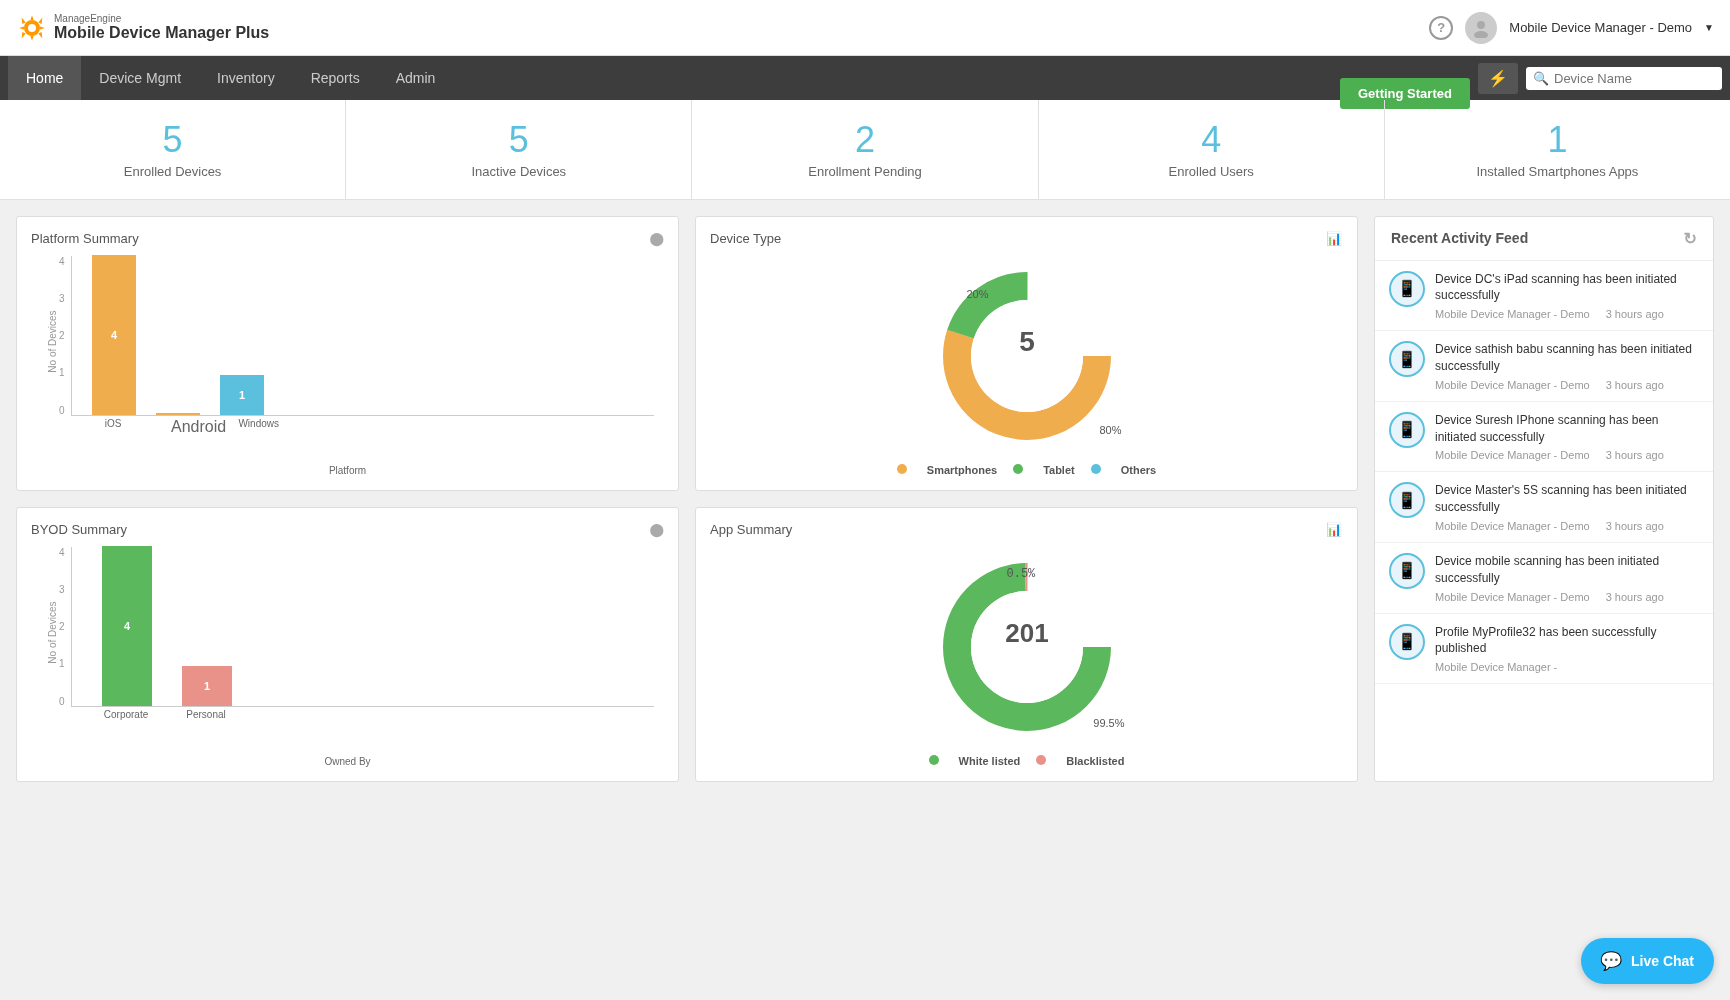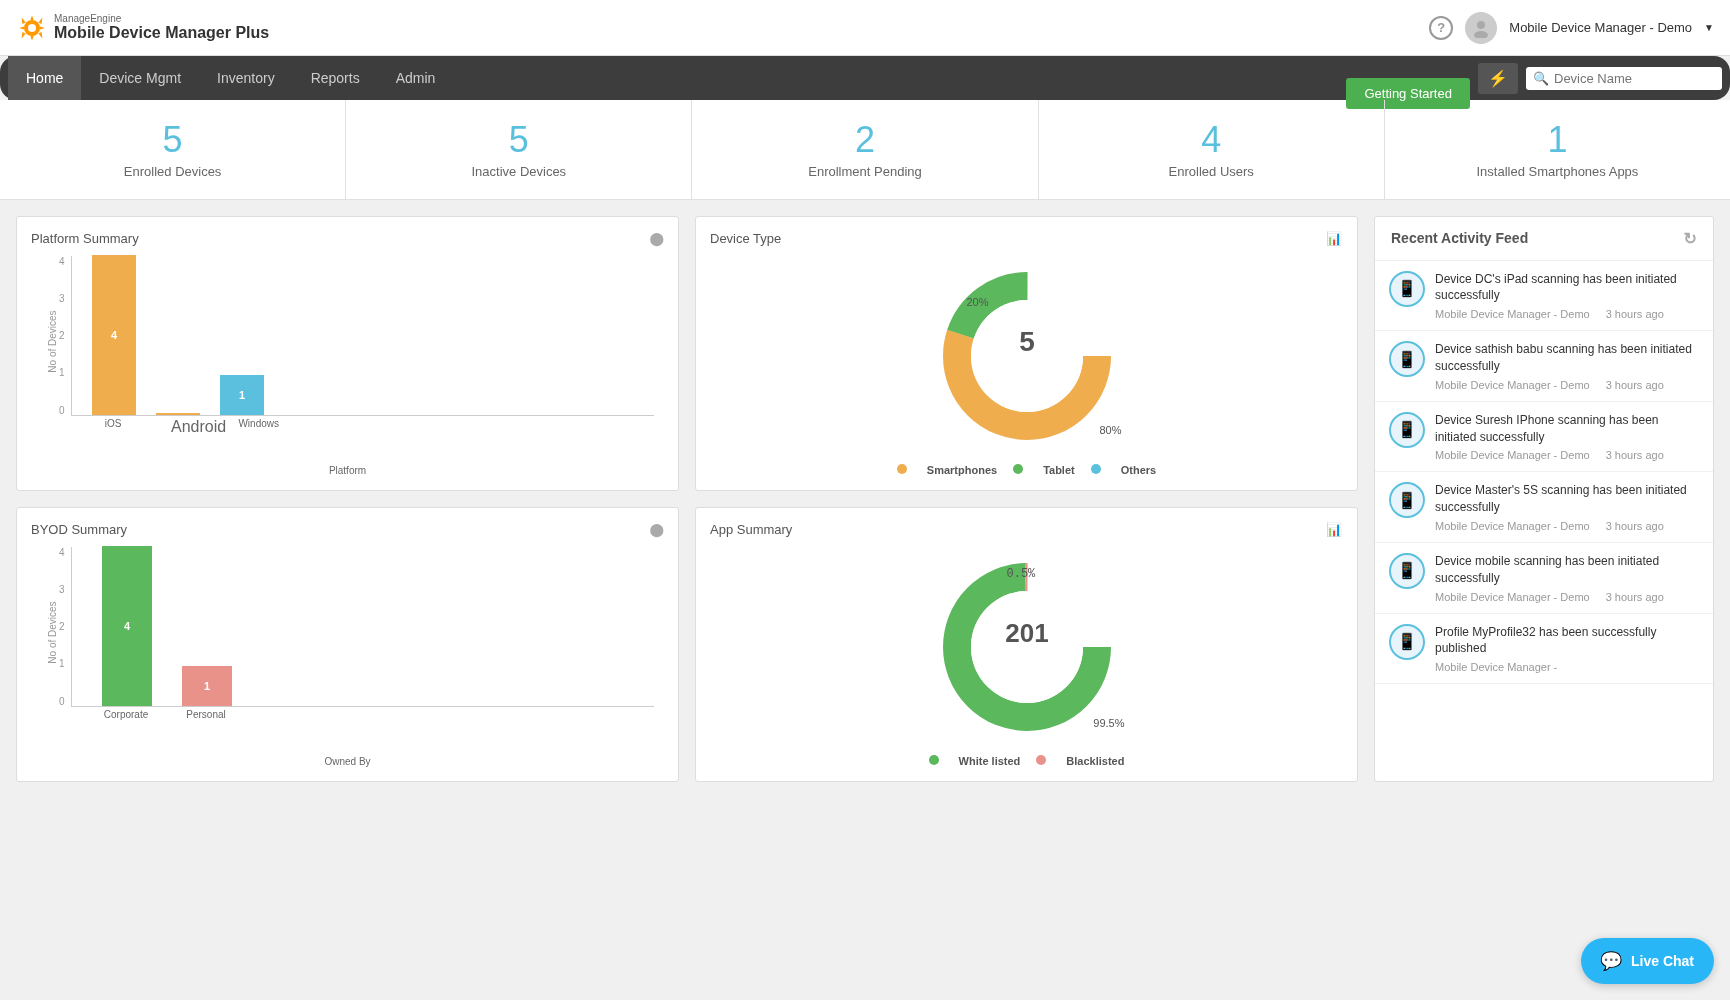--- a/index.html
+++ b/index.html
@@ -12,25 +12,25 @@
     .logo-gear { width: 32px; height: 32px; }
     .logo-text-top { font-size: 10px; color: #666; }
     .logo-text-main { font-size: 16px; font-weight: bold; color: #333; }
     .header-right { display: flex; align-items: center; gap: 12px; }
     .help-icon { width: 24px; height: 24px; border-radius: 50%; border: 2px solid #999; display: flex; align-items: center; justify-content: center; font-weight: bold; color: #999; font-size: 13px; cursor: pointer; }
     .user-avatar { width: 32px; height: 32px; border-radius: 50%; background: #ccc; display: flex; align-items: center; justify-content: center; }
     .user-name { font-size: 13px; color: #333; cursor: pointer; }
     .user-dropdown { font-size: 10px; }
 
     
-    .nav { background: #3d3d3d; display: flex; align-items: center; height: 44px; padding: 0 8px; border-radius: 16px; }
+    .nav { background: #3d3d3d; display: flex; align-items: center; height: 44px; padding: 0 8px; }
     .nav-item { color: #ccc; padding: 0 18px; height: 44px; display: flex; align-items: center; cursor: pointer; font-size: 14px; }
     .nav-item.active { background: #555; color: #fff; }
     .nav-spacer { flex: 1; }
-    .getting-started-btn { background: #4caf50; color: #fff; border: none; padding: 8px 18px; border-radius: 3px; cursor: pointer; font-size: 13px; font-weight: normal; margin-top: 31px; }
+    .getting-started-btn { background: #4caf50; color: #fff; border: none; padding: 8px 18px; border-radius: 3px; cursor: pointer; font-size: 13px; font-weight: bold; margin-top: 31px; }
     .lightning-btn { background: #555; border: none; color: #aaa; padding: 6px 10px; cursor: pointer; font-size: 16px; border-radius: 3px; margin-left: 8px; }
     .search-box { display: flex; align-items: center; background: #fff; border-radius: 3px; padding: 4px 8px; margin-left: 8px; min-width: 180px; }
     .search-input { border: none; outline: none; font-size: 13px; width: 160px; color: #999; }
     .search-icon { color: #999; margin-right: 4px; }
 
     
     .stats-row { background: #fff; display: flex; border-bottom: 1px solid #e0e0e0; }
     .stat-card { flex: 1; text-align: center; padding: 20px 10px; border-right: 1px solid #e0e0e0; }
     .stat-card:last-child { border-right: none; }
     .stat-number { font-size: 36px; color: #5bc0de; font-weight: normal; line-height: 1.1; }
@@ -197,21 +197,21 @@
           <div style="position:relative;width:200px;height:200px;">
             <svg width="200" height="200" viewBox="0 0 200 200">
 
               <circle cx="100" cy="100" r="70" fill="none" stroke="#f0ad4e" stroke-width="28" stroke-dasharray="351.9 439.8" stroke-dashoffset="109.9"></circle>
 
               <circle cx="100" cy="100" r="70" fill="none" stroke="#5cb85c" stroke-width="28" stroke-dasharray="87.96 439.8" stroke-dashoffset="-241.9"></circle>
               <circle cx="100" cy="100" r="56" fill="#fff"></circle>
               <text x="100" y="95" text-anchor="middle" font-size="28" fill="#555" font-weight="bold">5</text>
             </svg>
             
-            <div style="position:absolute;top:40px;left:40px;font-size:11px;color:#555;">20%</div>
+            <div style="position:absolute;top:32px;left:40px;font-size:11px;color:#555;">20%</div>
             
             <div style="position:absolute;top:72px;right:10px;font-size:11px;color:#fff;font-weight:bold;">4</div>
             <div style="position:absolute;top:60px;left:68px;font-size:11px;color:#fff;font-weight:bold;">1</div>
             
             <div style="position:absolute;bottom:20px;right:5px;font-size:11px;color:#555;">80%</div>
           </div>
           <div class="legend">
             <div class="legend-item">
               <span class="legend-dot" style="background:#f0ad4e;"></span>
               <span>Smartphones</span>

